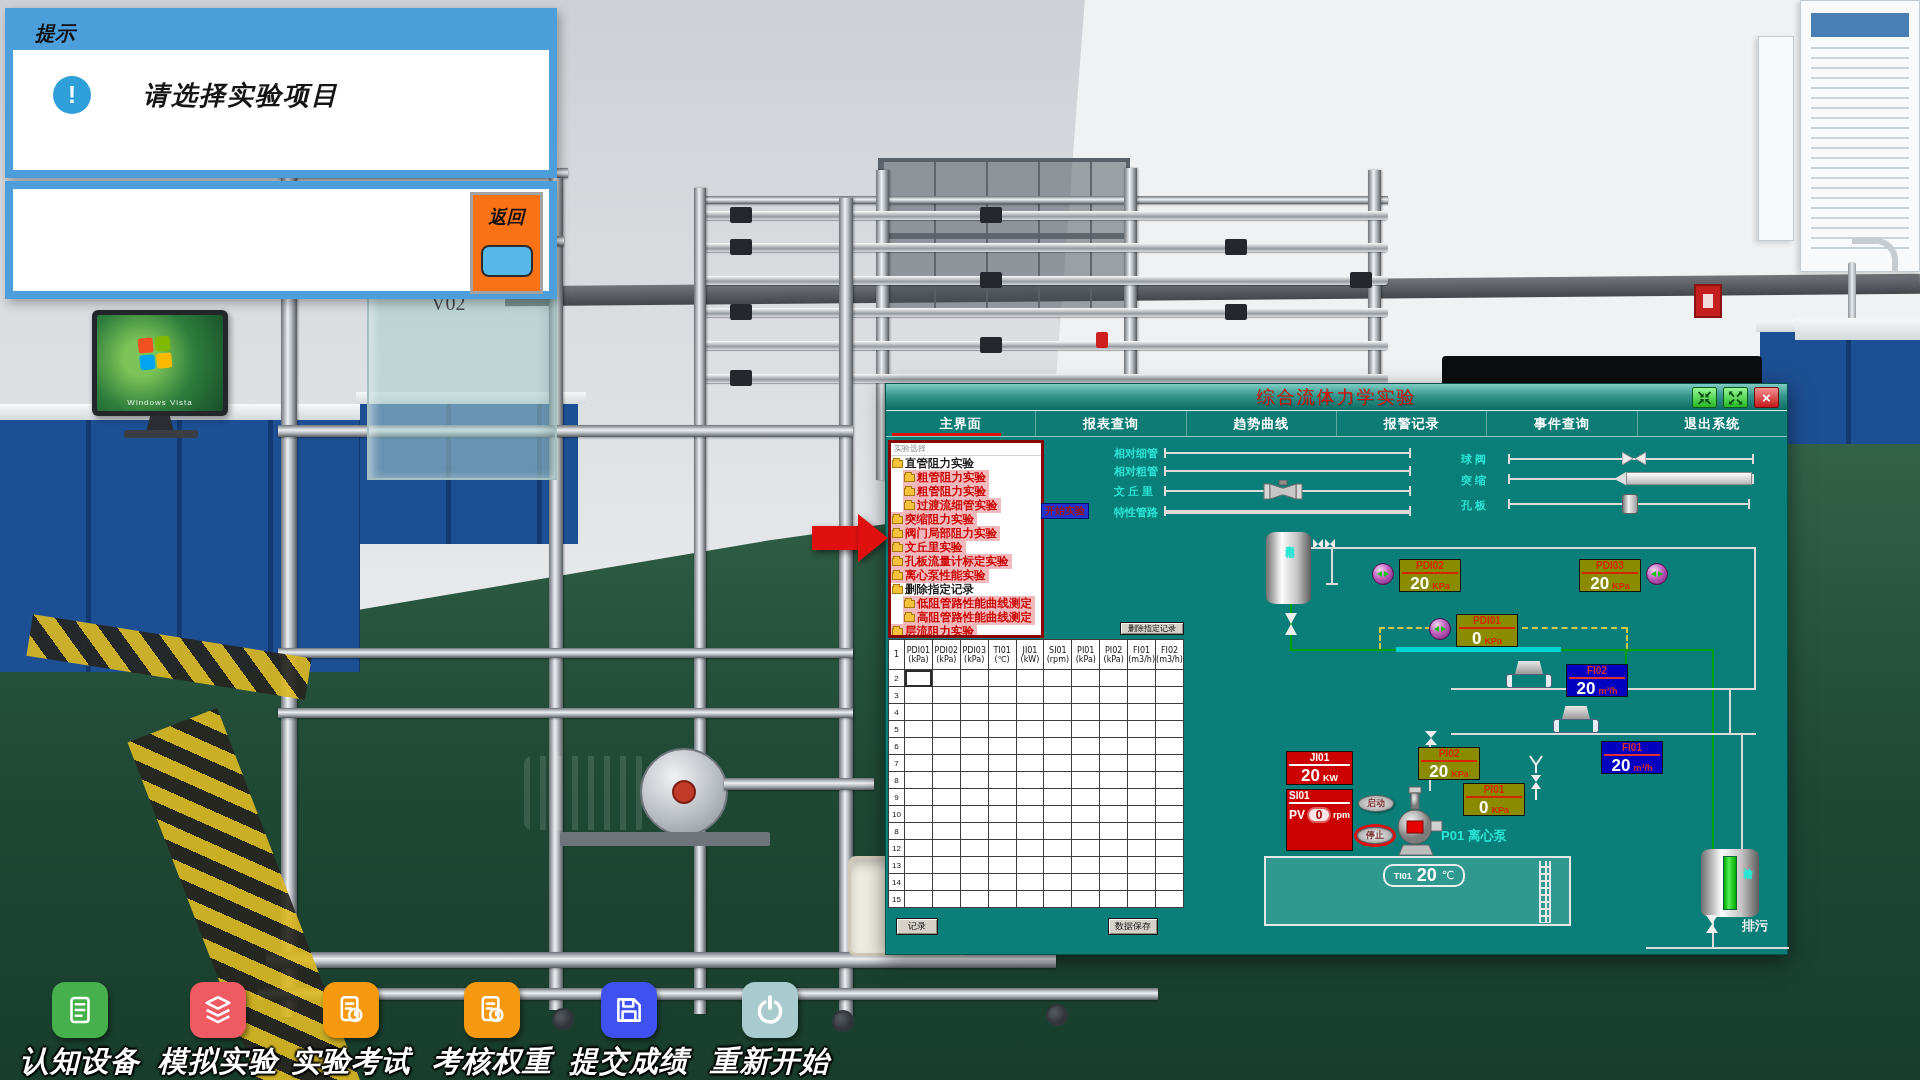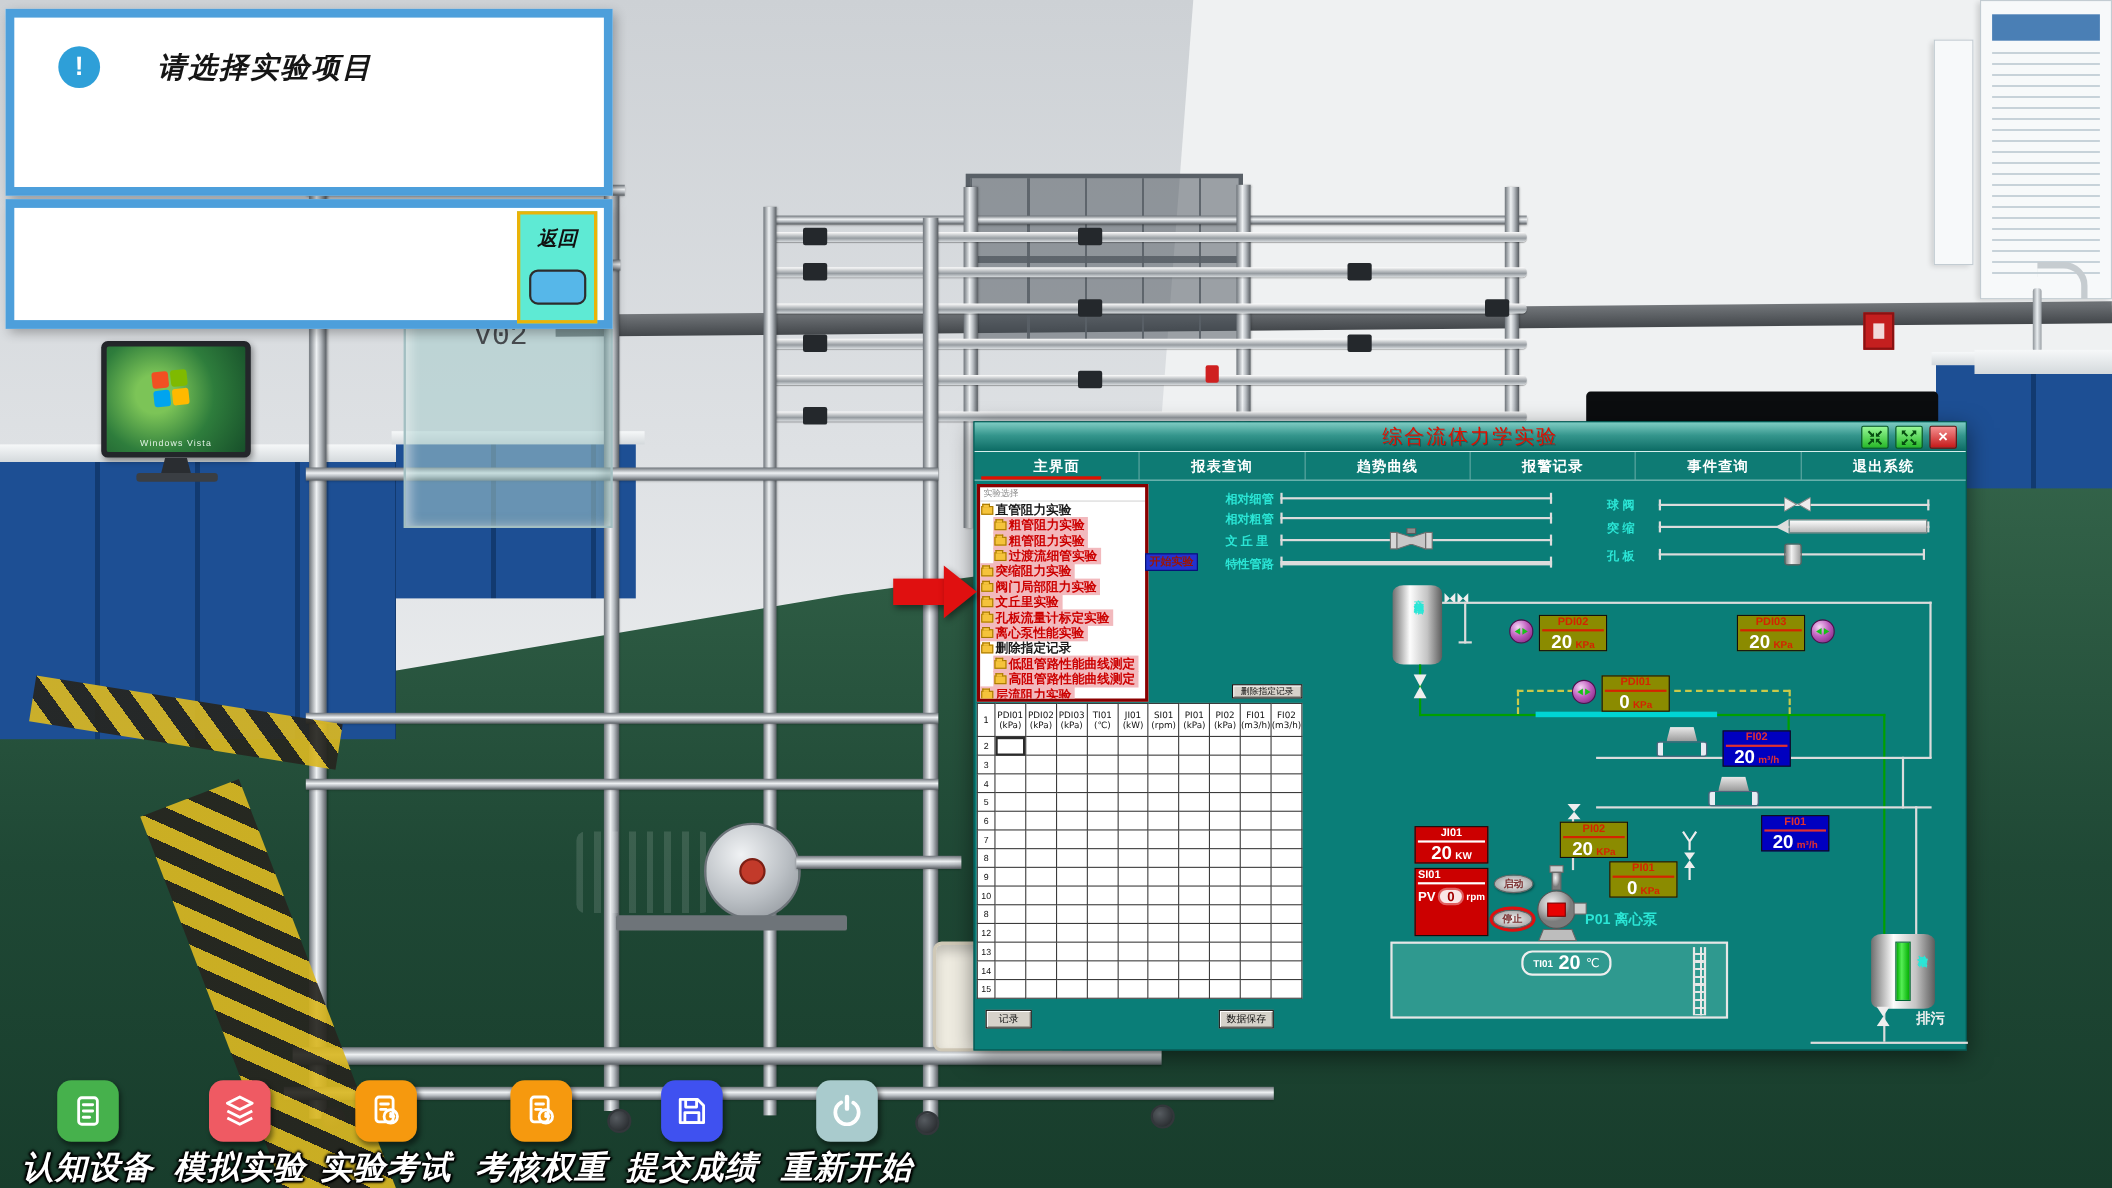--- a/index.html
+++ b/index.html
@@ -37,21 +37,21 @@
 .tub{background:#efece1;border:3px solid #cfc8b6;border-radius:8px;box-shadow:inset 0 6px 10px rgba(0,0,0,.2)}
 .poster{background:#f7f9fa;border:1px solid #c3ccd2;box-shadow:-3px 2px 5px rgba(0,0,0,.15)}
 .arrow-red{filter:drop-shadow(2px 3px 3px rgba(0,0,0,.45));z-index:45}
 
 
 .dlg{border:8px solid #4D9FDB;background:#fff;z-index:60;box-shadow:3px 4px 10px rgba(0,0,0,.3)}
 .dlg-head{height:34px;background:#4D9FDB;display:flex;align-items:center;padding-left:22px}
 .dlg-head span{font-size:20px;font-weight:bold;font-style:italic;color:#101010}
 .info-circle{width:38px;height:38px;border-radius:50%;background:#2E9FD8;color:#fff;font-weight:bold;font-size:24px;display:flex;align-items:center;justify-content:center}
 .dlg-msg{font-size:26px;font-weight:bold;font-style:italic;color:#151515;letter-spacing:2px}
-.ret-box{border:3px solid #eab308;background:#5eead4;text-align:center}
+.ret-box{border:3px solid #a3a3a3;background:#f97316;text-align:center}
 .ret-label{font-size:18px;font-weight:bold;font-style:italic;color:#111;margin-top:10px}
 .ret-btn{width:52px;height:32px;margin:16px auto 0;background:#56B7E9;border:2px solid #2c2c2c;border-radius:8px;cursor:pointer}
 
 
 .hmi{left:885px;top:383px;width:903px;height:572px;background:#0A7E78;z-index:40;
   border:1px solid #05514c;box-shadow:0 6px 20px rgba(0,0,0,.5)}
 .hmi-title{position:absolute;left:0;top:0;width:100%;height:27px;
   background:linear-gradient(#7fccc3,#35968d 45%,#0c6b64);
   display:flex;align-items:center;justify-content:center;border-bottom:1px solid #d6efec}
 .hmi-title .t{color:#dd0f00;font-weight:normal;font-size:18px;letter-spacing:2px;text-shadow:1px 1px 0 rgba(0,0,0,.25)}
@@ -210,21 +210,21 @@
   <div class="abs steel-h" style="left:278px;top:708px;width:575px;height:10px"></div>
   <div class="abs steel-h" style="left:266px;top:952px;width:790px;height:16px"></div>
   <div class="abs steel-h" style="left:258px;top:988px;width:900px;height:12px"></div>
   <div class="abs wheel" style="left:292px;top:1006px"></div>
   <div class="abs wheel" style="left:552px;top:1008px"></div>
   <div class="abs wheel" style="left:832px;top:1010px"></div>
   <div class="abs wheel" style="left:1046px;top:1004px"></div>
 
   <div class="abs steel-h" style="left:360px;top:236px;width:204px;height:10px"></div>
   <div class="abs glass-tank" style="left:367px;top:244px;width:190px;height:236px">
-    <span class="abs" style="left:62px;top:46px;font-size:27px;color:#474b4f;font-family:Liberation Mono, monospace">V02</span>
+    <span class="abs" style="left:62px;top:46px;font-size:20px;color:#474b4f;font-family:Liberation Serif, serif">V02</span>
   </div>
 
   <div class="abs monitor" style="left:92px;top:310px;width:136px;height:106px">
     <div class="mon-screen">
       <div class="abs vflag" style="left:42px;top:22px">
         <div style="background:#f25022"></div>
           <div style="background:#7fba00"></div>
         <div style="background:#00a4ef"></div>
           <div style="background:#ffb900"></div>
       </div>
@@ -840,20 +840,23 @@
     <div class="tb-icon" style="background: rgb(169, 203, 205);">
       <svg width="34" height="34" viewBox="0 0 24 24" fill="none" stroke="#fff" stroke-linecap="round">
         <circle cx="12" cy="13" r="7.5" stroke-width="2.4" stroke-dasharray="31.3 8"></circle>
         <line x1="12" y1="3" x2="12" y2="10.5" stroke-width="2.8"></line>
         </svg>
     </div>
     <div class="tb-label">重新开始</div>
   </div>
 
   <div class="abs dlg" style="left:5px;top:8px;width:552px;height:170px">
+    <div class="dlg-head">
+      <span>提示</span>
+    </div>
     <div style="display:flex;align-items:center;gap:52px;padding:26px 0 0 40px">
       <div class="info-circle">!</div>
       <span class="dlg-msg">请选择实验项目</span>
     </div>
   </div>
   <div class="abs dlg" style="left:5px;top:181px;width:552px;height:118px">
     <div class="abs ret-box" style="right:6px;top:3px;width:73px;height:102px">
       <div class="ret-label">返回</div>
       <div class="ret-btn"></div>
     </div>

